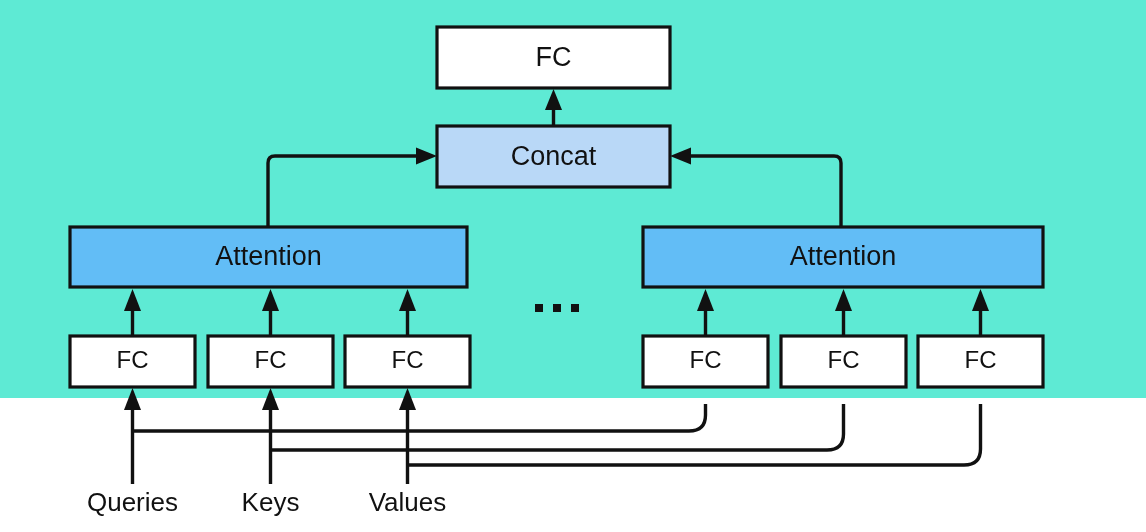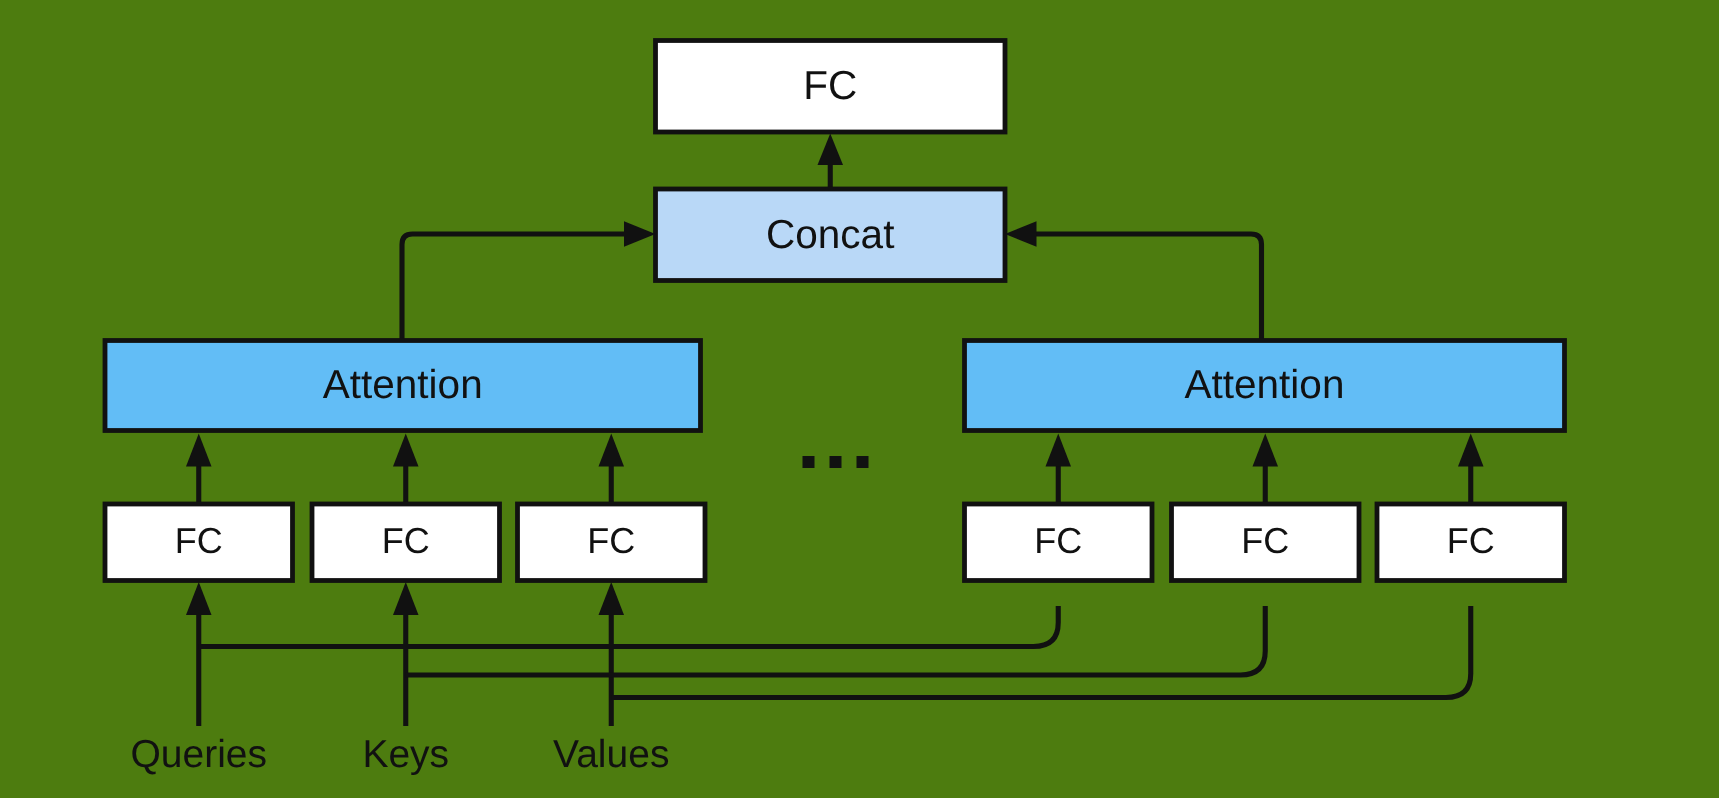--- a/index.html
+++ b/index.html
@@ -9,22 +9,22 @@
   }
   body {
     width: 1146px;
     height: 532px;
     font-family: "Liberation Sans", sans-serif;
     overflow: hidden;
   }
   #diagram-root {
     position: relative;
     width: 1146px;
-    height: 532px;
-    background: #4d7c0f;
+    height: 398px;
+    background: #5eead4;
   }
   svg.diagram {
     display: block;
     width: 1146px;
     height: 532px;
   }
   .box-rect {
     stroke: #111111;
     stroke-width: 3.2;
   }

